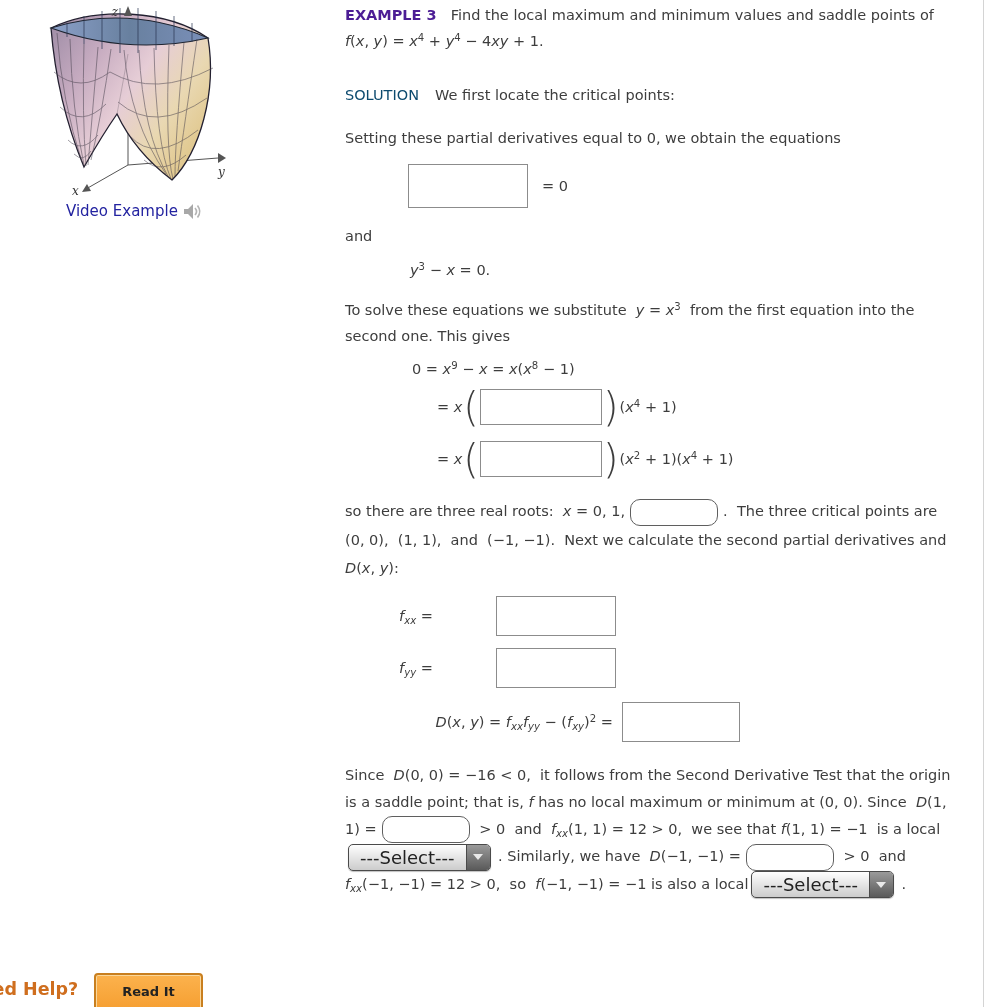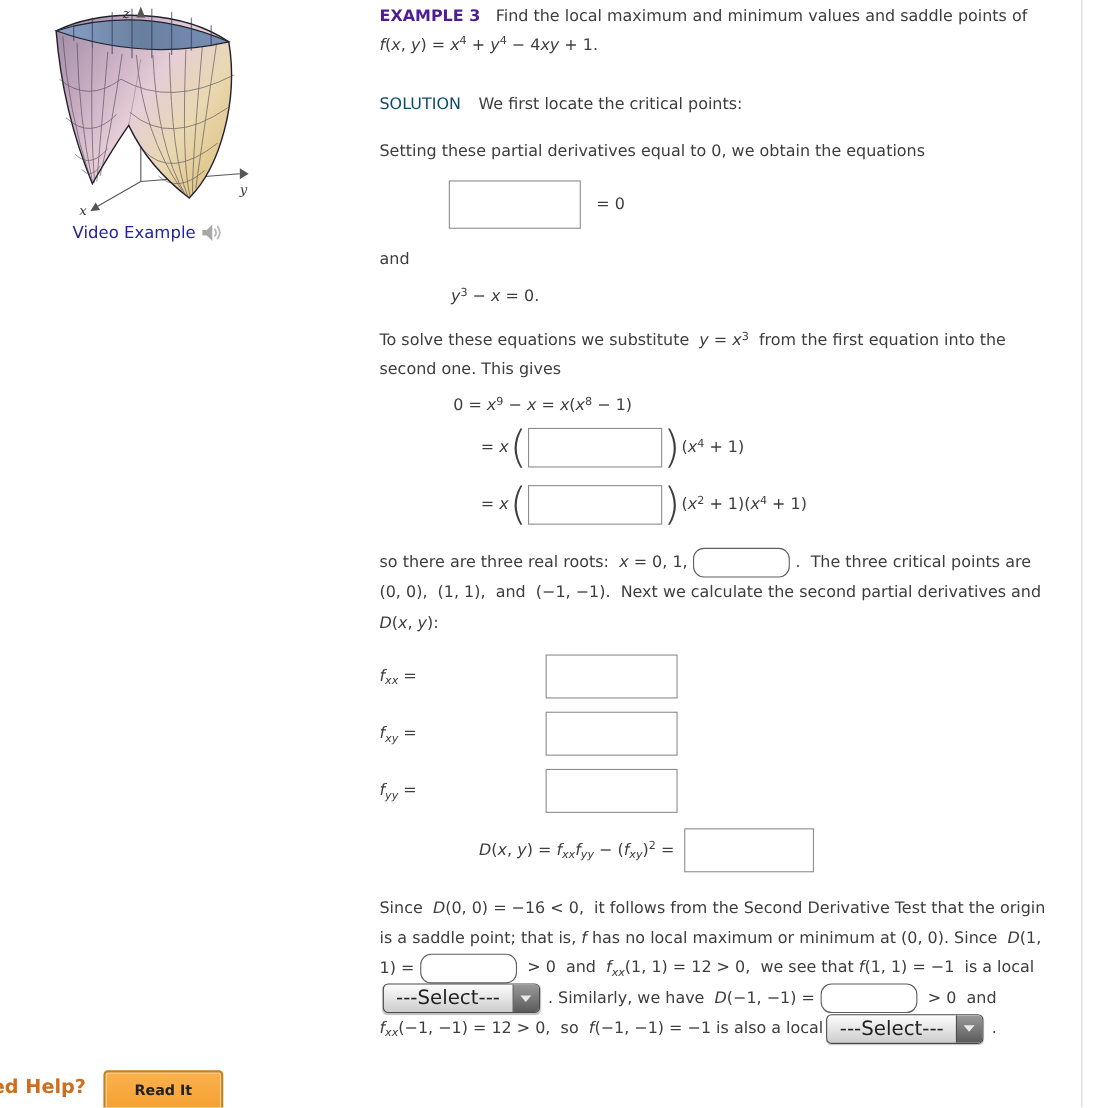--- a/index.html
+++ b/index.html
@@ -27,21 +27,21 @@
   .seg-m{font-style:italic;}
   .seg-sub{font-style:italic;font-size:.7em;vertical-align:-0.32em;line-height:0;}
   .seg-sup{font-size:.7em;vertical-align:.5em;line-height:0;}
 
   .eqrow{display:flex;align-items:center;}
   .blank-sq{width:120px;height:40px;border:1px solid #8c8c8c;background:#fff;box-sizing:border-box;
             font:inherit;padding:2px 6px;outline:none;}
   .blank-round{width:88px;height:27px;border:1px solid #5f5f5f;border-radius:10px;background:#fff;
                box-sizing:border-box;font:inherit;padding:2px 8px;outline:none;vertical-align:middle;margin:0 5px;}
   .paren{font-size:40px;font-weight:300;line-height:0;color:#3d3d3d;padding:0 1px;}
-  .plabel{width:142px;text-align:left;margin-right:9px;flex:none;}
+  .plabel{width:142px;text-align:center;margin-right:9px;flex:none;}
   .dlabel{width:268px;text-align:right;margin-right:9px;flex:none;}
 
   .wa-select{display:inline-flex;align-items:stretch;height:25px;border:1px solid #4a4a4a;border-radius:5px;
              overflow:hidden;background:linear-gradient(#fefefe,#cccccc);vertical-align:middle;cursor:pointer;
              box-shadow:0 1px 1px rgba(0,0,0,.25);margin:0 3px;}
   .wa-select-text{padding:0 11px;font-size:18px;color:#222;display:flex;align-items:center;}
   .wa-select-btn{width:23px;background:linear-gradient(#9a9a9a,#5a5a5a);border-left:1px solid #4a4a4a;
                  display:flex;align-items:center;justify-content:center;}
   .tri{width:0;height:0;border-left:5px solid transparent;border-right:5px solid transparent;
        border-top:6px solid #e9e9e9;}
@@ -180,24 +180,20 @@
         <span><span class="seg-n">(</span><span class="seg-m">x</span><span class="seg-sup">2</span><span class="seg-n"> + 1)(</span><span class="seg-m">x</span><span class="seg-sup">4</span><span class="seg-n"> + 1)</span></span>
     </div>
 
     <p class="para" style="margin-top:16px;line-height:28px;"><span><span class="seg-n">so there are three real roots:&nbsp; </span><span class="seg-m">x</span><span class="seg-n"> = 0, 1,</span></span><input type="text" class="blank-round" style=""><span><span class="seg-n">.&nbsp; The three critical points are&nbsp; (0, 0),&nbsp; (1, 1),&nbsp; and&nbsp; (−1, −1).&nbsp; Next we calculate the second partial derivatives and&nbsp; </span><span class="seg-m">D</span><span class="seg-n">(</span><span class="seg-m">x</span><span class="seg-n">, </span><span class="seg-m">y</span><span class="seg-n">):</span></span></p>
 
     <div class="eqrow" style="margin-top:14px;">
       <span class="plabel"><span class="seg-m">f</span><span class="seg-sub">xx</span><span class="seg-n"> =</span></span>
       <input type="text" class="blank-sq" style="">
     </div>
     <div class="eqrow" style="margin-top:12px;">
-      <span class="plabel"><span class="seg-m">f</span><span class="seg-sub">xy</span><span class="seg-n"> =</span></span>
-      <input type="text" class="blank-sq" style="">
-    </div>
-    <div class="eqrow" style="margin-top:12px;">
       <span class="plabel"><span class="seg-m">f</span><span class="seg-sub">yy</span><span class="seg-n"> =</span></span>
       <input type="text" class="blank-sq" style="">
     </div>
     <div class="eqrow" style="margin-top:14px;">
       <span class="dlabel"><span class="seg-m">D</span><span class="seg-n">(</span><span class="seg-m">x</span><span class="seg-n">, </span><span class="seg-m">y</span><span class="seg-n">) = </span><span class="seg-m">f</span><span class="seg-sub">xx</span><span class="seg-m">f</span><span class="seg-sub">yy</span><span class="seg-n"> − (</span><span class="seg-m">f</span><span class="seg-sub">xy</span><span class="seg-n">)</span><span class="seg-sup">2</span><span class="seg-n"> =</span></span>
       <input type="text" class="blank-sq" style="width: 118px;">
     </div>
 
     <p class="para" style="margin-top:20px;line-height:27px;"><span><span class="seg-n">Since&nbsp; </span><span class="seg-m">D</span><span class="seg-n">(0, 0) = −16 &lt; 0,&nbsp; it follows from the Second Derivative Test that the origin is a saddle point; that is, </span><span class="seg-m">f</span><span class="seg-n"> has no local maximum or minimum at (0, 0). Since&nbsp; </span><span class="seg-m">D</span><span class="seg-n">(1, 1) =</span></span><input type="text" class="blank-round" style=""><span><span class="seg-n"> &gt; 0&nbsp; and&nbsp; </span><span class="seg-m">f</span><span class="seg-sub">xx</span><span class="seg-n">(1, 1) = 12 &gt; 0,&nbsp; we see that </span><span class="seg-m">f</span><span class="seg-n">(1, 1) = −1&nbsp; is a local</span></span><span class="wa-select">
           <span class="wa-select-text">---Select---</span>

